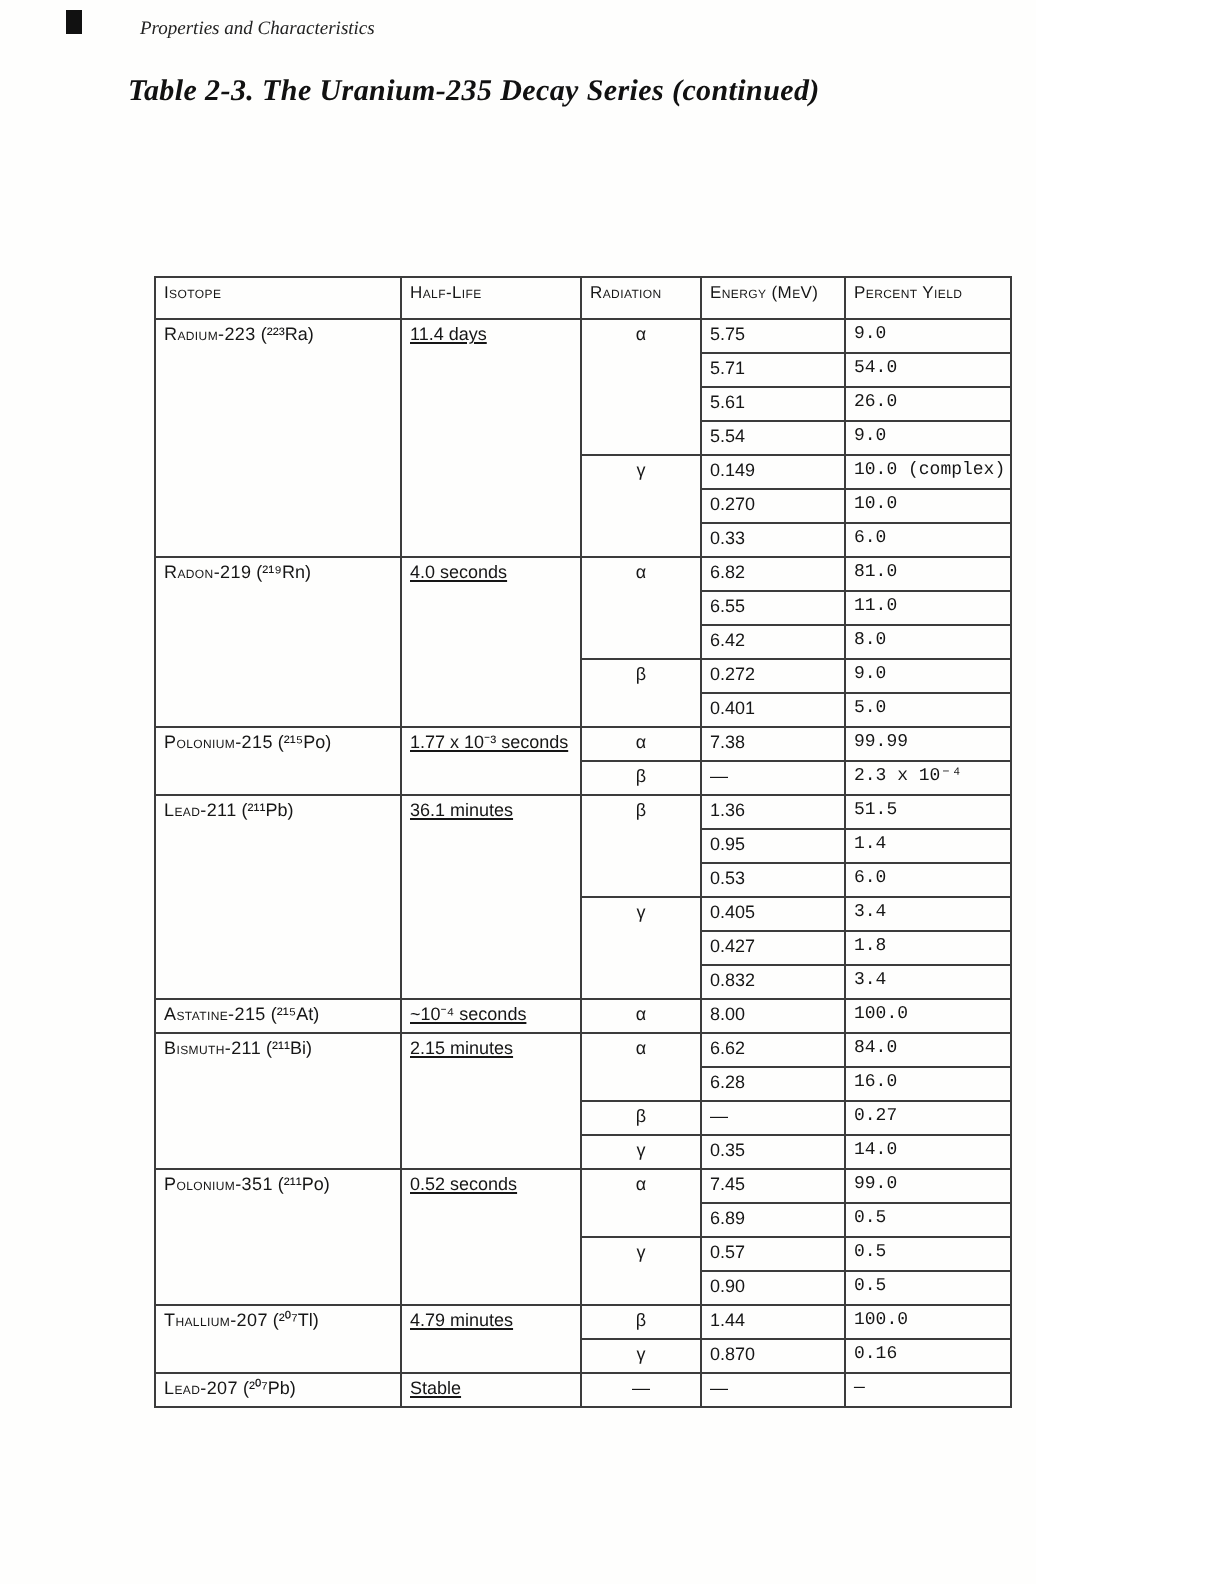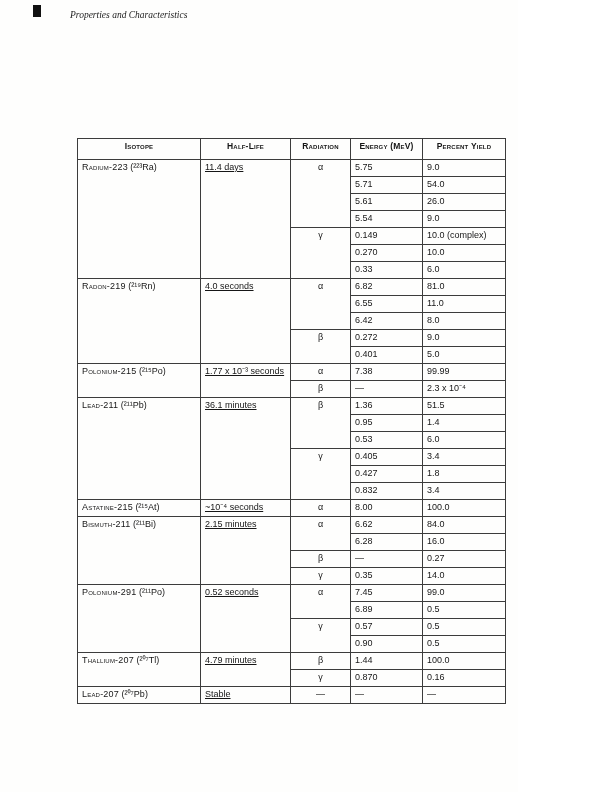--- a/index.html
+++ b/index.html
@@ -66,56 +66,57 @@
   table.decay-table th,
   table.decay-table td {
     border: 1px solid #3c3c3c;
     padding: 2px 4px;
     vertical-align: top;
     line-height: 11px;
     overflow: hidden;
     white-space: nowrap;
   }
   table.decay-table th {
-    font-weight: bold;
+    font-weight: normal;
     font-variant: small-caps;
     font-size: 8.5px;
-    text-align: center;
+    text-align: left;
     height: 16px;
     letter-spacing: 0.2px;
   }
   th.rad, th.en, th.yd {
     vertical-align: bottom;
     padding-bottom: 3px;
   }
   td.iso { padding-left: 5px; margin-top: 11px; }
   td.hl  { padding-left: 5px; text-decoration: underline; }
   td.rad { text-align: center; }
   td.en  { padding-left: 9px;  height: 12px; }
-  td.yd  { padding-left: 11px; height: 12px; }
+  td.yd  { padding-left: 11px; height: 12px; font-family: Liberation Mono, monospace; }
   .sc { font-variant: small-caps; letter-spacing: 0.2px; }
   .dot-artifact {
     position: absolute;
     left: 537px;
     top: 699px;
     width: 2px;
     height: 2px;
     background: #333;
     border-radius: 50%;
   }
 </style>
 </head>
 <body>
 
 <div class="sheet">
   <div class="scan-mark"></div>
   <div class="dot-artifact"></div>
 
   <div class="running-head">Properties and Characteristics</div>
   <div class="page-num">16</div>
+  <h1 class="title">Table 2-3.  The Uranium-235 Decay Series (continued)</h1>
 
   <table class="decay-table">
     <colgroup>
       <col style="width:123px">
       <col style="width:90px">
       <col style="width:60px">
       <col style="width:72px">
       <col style="width:83px">
     </colgroup>
     <thead>
@@ -246,21 +247,21 @@
           <td class="rad" rowspan="1">β</td>
           <td class="en" rowspan="1">—</td>
           <td class="yd" rowspan="1">0.27</td>
         </tr>
         <tr>
           <td class="rad" rowspan="1">γ</td>
           <td class="en" rowspan="1">0.35</td>
           <td class="yd" rowspan="1">14.0</td>
         </tr>
         <tr>
-          <td class="iso" rowspan="4"><span class="sc">Polonium-291</span><span> (²¹¹Po)</span></td>
+          <td class="iso" rowspan="4"><span class="sc">Polonium-351</span><span> (²¹¹Po)</span></td>
           <td class="hl" rowspan="4">0.52 seconds</td>
           <td class="rad" rowspan="2">α</td>
           <td class="en" rowspan="1">7.45</td>
           <td class="yd" rowspan="1">99.0</td>
         </tr>
         <tr>
           <td class="en" rowspan="1">6.89</td>
           <td class="yd" rowspan="1">0.5</td>
         </tr>
         <tr>

